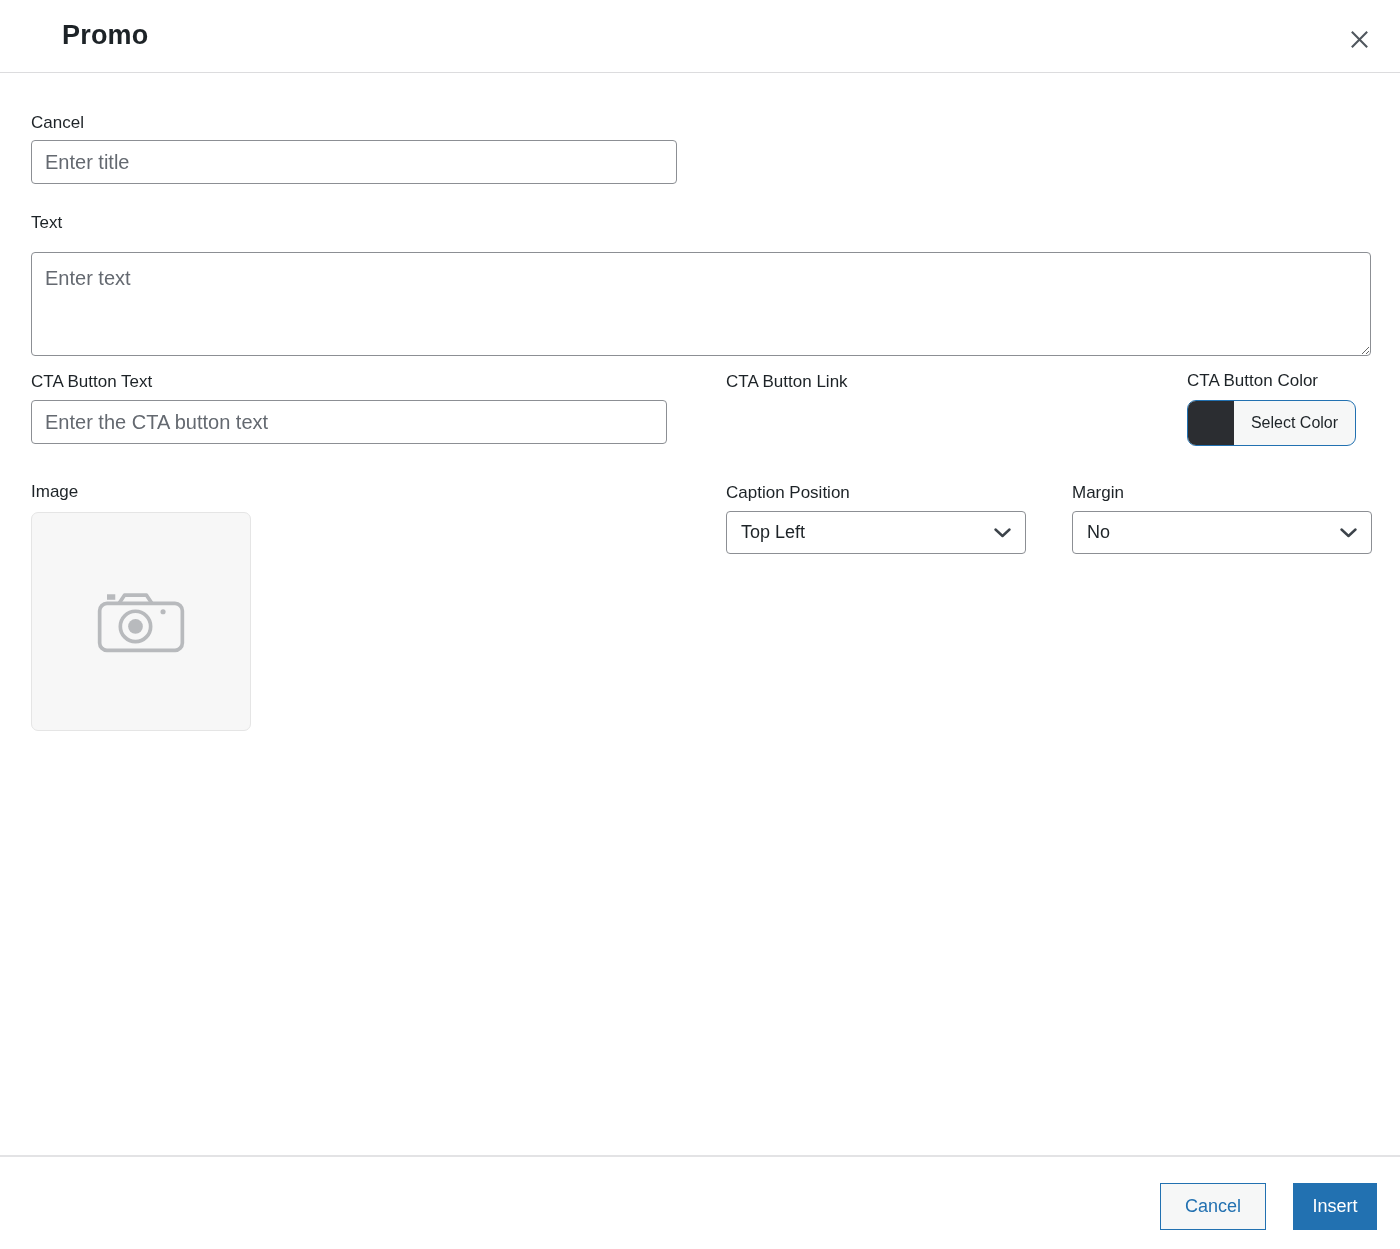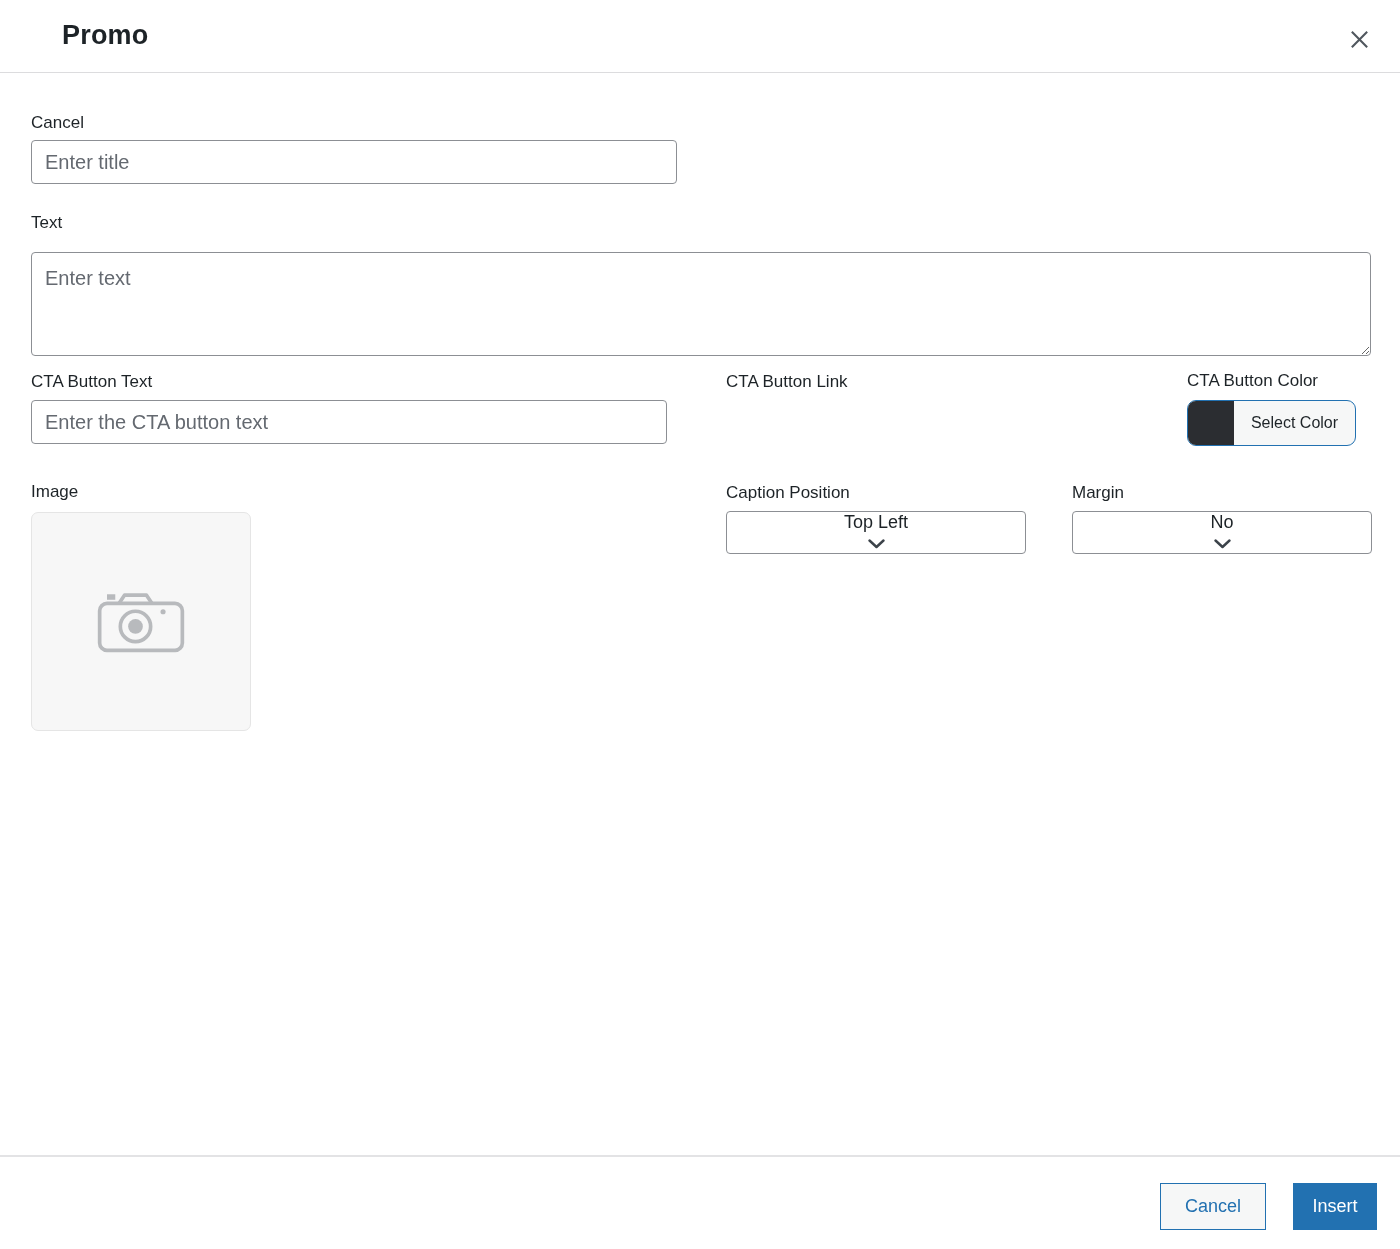--- a/index.html
+++ b/index.html
@@ -133,21 +133,20 @@
     width: 300px; height: 43px;
     border: 1px solid #8c8f94;
     border-radius: 4px;
     background: #fff;
     display: flex;
     align-items: center;
     padding: 0 14px;
     font-size: 18px;
     color: #1d2327;
     cursor: pointer;
-    flex-direction: column;
   }
   .select-value { flex: 1; }
   .select-box svg { flex: 0 0 auto; }
 
   
   .modal-footer-divider {
     position: absolute;
     left: 0; right: 0; top: 1155px;
     height: 2px;
     background: #e3e3e5;

